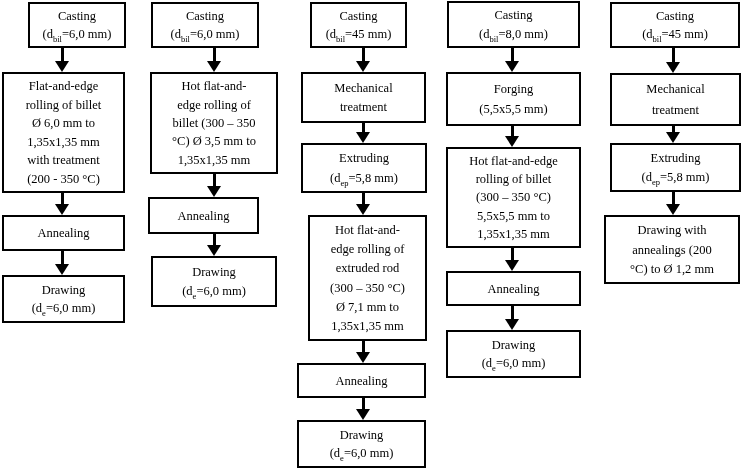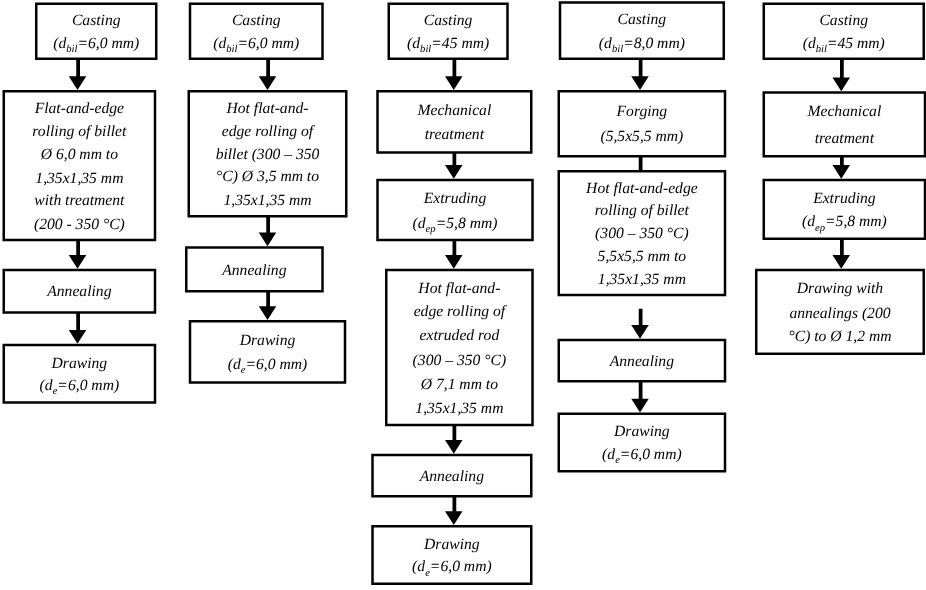--- a/index.html
+++ b/index.html
@@ -8,21 +8,20 @@
     background: #ffffff;
   }
   .canvas {
     position: relative;
     width: 741px;
     height: 472px;
     background: #ffffff;
     font-family: "Liberation Serif", serif;
     color: #000000;
     overflow: hidden;
-    font-style: italic;
   }
   .box {
     position: absolute;
     box-sizing: border-box;
     border: 2px solid #000000;
     background: #ffffff;
     display: flex;
     flex-direction: column;
     justify-content: space-evenly;
     align-items: center;
@@ -175,21 +174,21 @@
         <div class="arrow-head" style="left: 505px; top: 61px; border-top-color: rgb(0, 0, 0);"></div>
       </div>
       <div class="box" style="left: 446px; top: 72px; width: 135px; height: 54px; border-color: rgb(0, 0, 0); background: rgb(255, 255, 255);">
         <div class="line"><span>Forging</span></div>
         <div class="line"><span>(5,5x5,5 mm)</span></div>
       </div>
       <div>
         <div class="arrow-shaft" style="left: 511px; top: 125px; height: 12px; background: rgb(0, 0, 0);"></div>
         <div class="arrow-head" style="left: 505px; top: 136px; border-top-color: rgb(0, 0, 0);"></div>
       </div>
-      <div class="box" style="left: 446px; top: 136px; width: 135px; height: 101px; border-color: rgb(0, 0, 0); background: rgb(255, 255, 255);">
+      <div class="box" style="left: 446px; top: 147px; width: 135px; height: 101px; border-color: rgb(0, 0, 0); background: rgb(255, 255, 255);">
         <div class="line"><span>Hot flat-and-edge</span></div>
         <div class="line"><span>rolling of billet</span></div>
         <div class="line"><span>(300 – 350 °C)</span></div>
         <div class="line"><span>5,5x5,5 mm to</span></div>
         <div class="line"><span>1,35x1,35 mm</span></div>
       </div>
       <div>
         <div class="arrow-shaft" style="left: 511px; top: 247px; height: 14px; background: rgb(0, 0, 0);"></div>
         <div class="arrow-head" style="left: 505px; top: 260px; border-top-color: rgb(0, 0, 0);"></div>
       </div>

